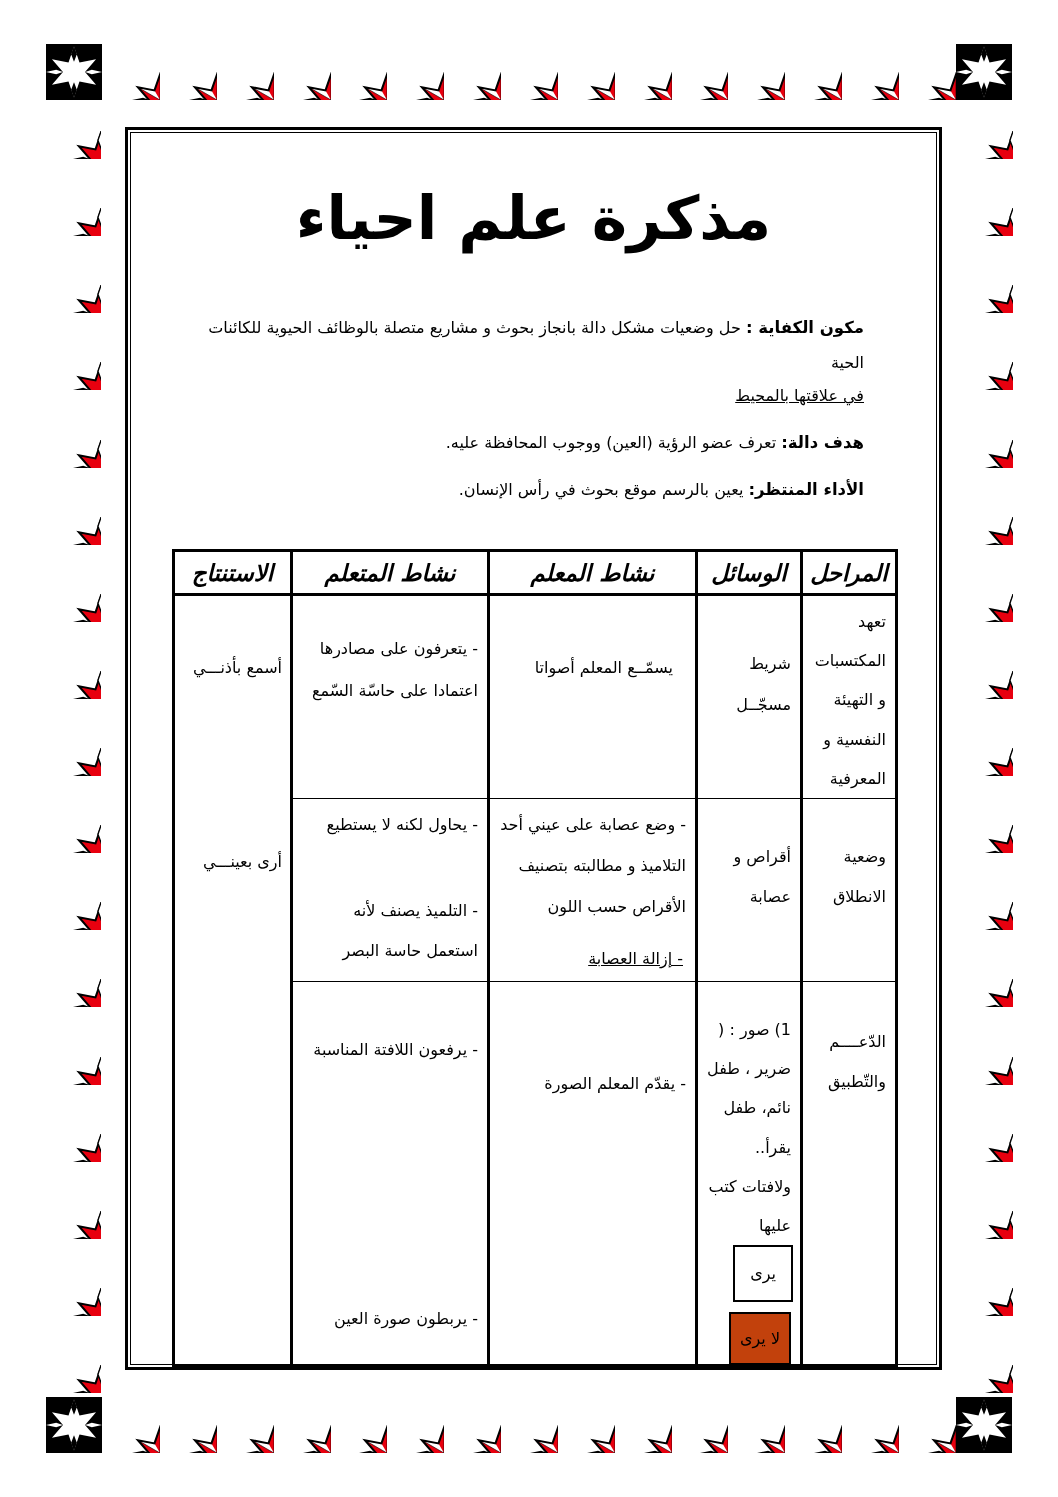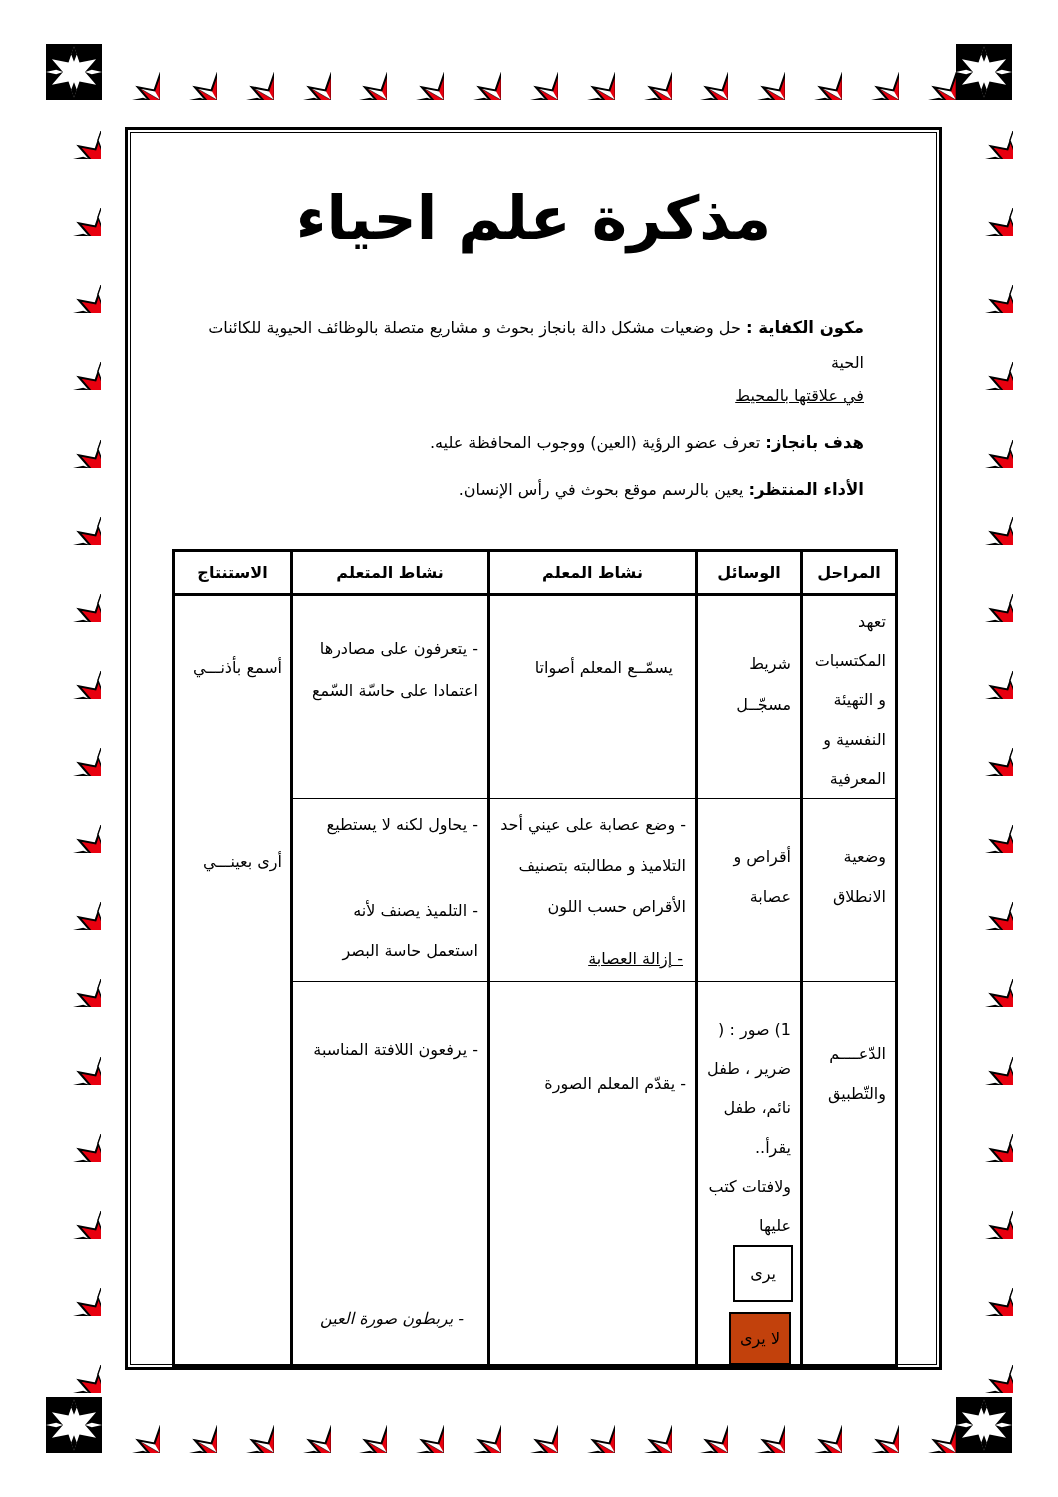--- a/index.html
+++ b/index.html
@@ -30,44 +30,44 @@
   .intro{direction:rtl;text-align:right;margin:58px 72px 0 40px;font-size:16px;}
   .intro p{margin:0 0 13px 0;line-height:2.1;}
   .p1{line-height:2.55;margin-bottom:6px;}
   .lbl{font-weight:bold;font-size:16.5px;}
   .u{text-decoration:underline;}
 
   
   .doc-table{position:absolute;left:172px;top:549px;direction:rtl;}
   table{border-collapse:collapse;table-layout:fixed;width:723px;border:3px solid #000;}
   th,td{border:3px solid #000;vertical-align:top;padding:0 9px;font-size:16px;}
-  th{height:41px;vertical-align:middle;text-align:center;font-size:16px;font-weight:bold;padding:0 2px;}
+  th{height:41px;vertical-align:middle;text-align:center;font-size:23px;font-weight:bold;padding:0 2px;font-style:italic;}
   tr.r1 td,tr.r2 td,tr.r3 td{border-top-width:1.5px;border-bottom-width:1.5px;}
   tr.r1{height:189px;} tr.r2{height:183px;} tr.r3{height:322px;}
   td{line-height:2.55;}
 
   .cell-stage-1{padding-top:6px;line-height:2.45;}
   .cell-means-1{padding-top:48px;}
   .cell-teacher-1{padding-top:52px;padding-right:22px;}
   .cell-learner-1{padding-top:32px;line-height:2.6;}
 
   .cell-stage-2{padding-top:38px;line-height:2.5;}
   .cell-means-2{padding-top:38px;line-height:2.5;}
   .cell-teacher-2{padding-top:6px;position:relative;}
   .t2-bottom{position:absolute;bottom:1px;right:12px;text-decoration:underline;white-space:nowrap;}
   .cell-learner-2{padding-top:6px;line-height:2.5;}
   .l2-second{margin-top:46px;}
 
-  .cell-stage-3{padding-top:52px;line-height:2.5;}
+  .cell-stage-3{padding-top:40px;line-height:2.5;}
   .cell-means-3{padding-top:28px;line-height:2.45;}
   .see-box{display:inline-block;border:2px solid #000;padding:7px 15px;margin-right:-2px;background:#fff;}
   .nosee-box{display:inline-block;border:2px solid #000;padding:5px 9px;margin-top:10px;background:#c2410c;}
   .cell-teacher-3{padding-top:82px;}
   .cell-learner-3{padding-top:48px;position:relative;}
-  .l3-second{position:absolute;bottom:26px;right:23px;white-space:nowrap;font-style:italic;}
+  .l3-second{position:absolute;bottom:26px;right:9px;white-space:nowrap;}
 
   .con-cell{position:relative;}
   .con-1{position:absolute;top:52px;right:8px;white-space:nowrap;}
   .con-2{position:absolute;top:246px;right:8px;white-space:nowrap;}
 </style>
 </head>
 <body>
 
 <svg width="0" height="0" style="position:absolute" aria-hidden="true">
   <defs>
@@ -313,21 +313,21 @@
     <div class="frame-inner">
 
       <div class="title">مذكرة علم احياء</div>
 
       <div class="intro">
         <p class="p1">
           <span class="lbl">مكون الكفاية :</span><span> حل وضعيات مشكل دالة بانجاز بحوث و مشاريع متصلة بالوظائف الحيوية للكائنات الحية</span><br>
           <span class="u">في علاقتها بالمحيط</span>
         </p>
         <p>
-          <span class="lbl">هدف بانجاز:</span><span>  تعرف عضو الرؤية (العين) ووجوب المحافظة عليه.</span>
+          <span class="lbl">هدف دالة:</span><span>  تعرف عضو الرؤية (العين) ووجوب المحافظة عليه.</span>
         </p>
         <p>
           <span class="lbl">الأداء المنتظر:</span><span>   يعين بالرسم موقع بحوث في رأس الإنسان.</span>
         </p>
       </div>
 
     </div>
   </div>
 
   <div class="doc-table">

